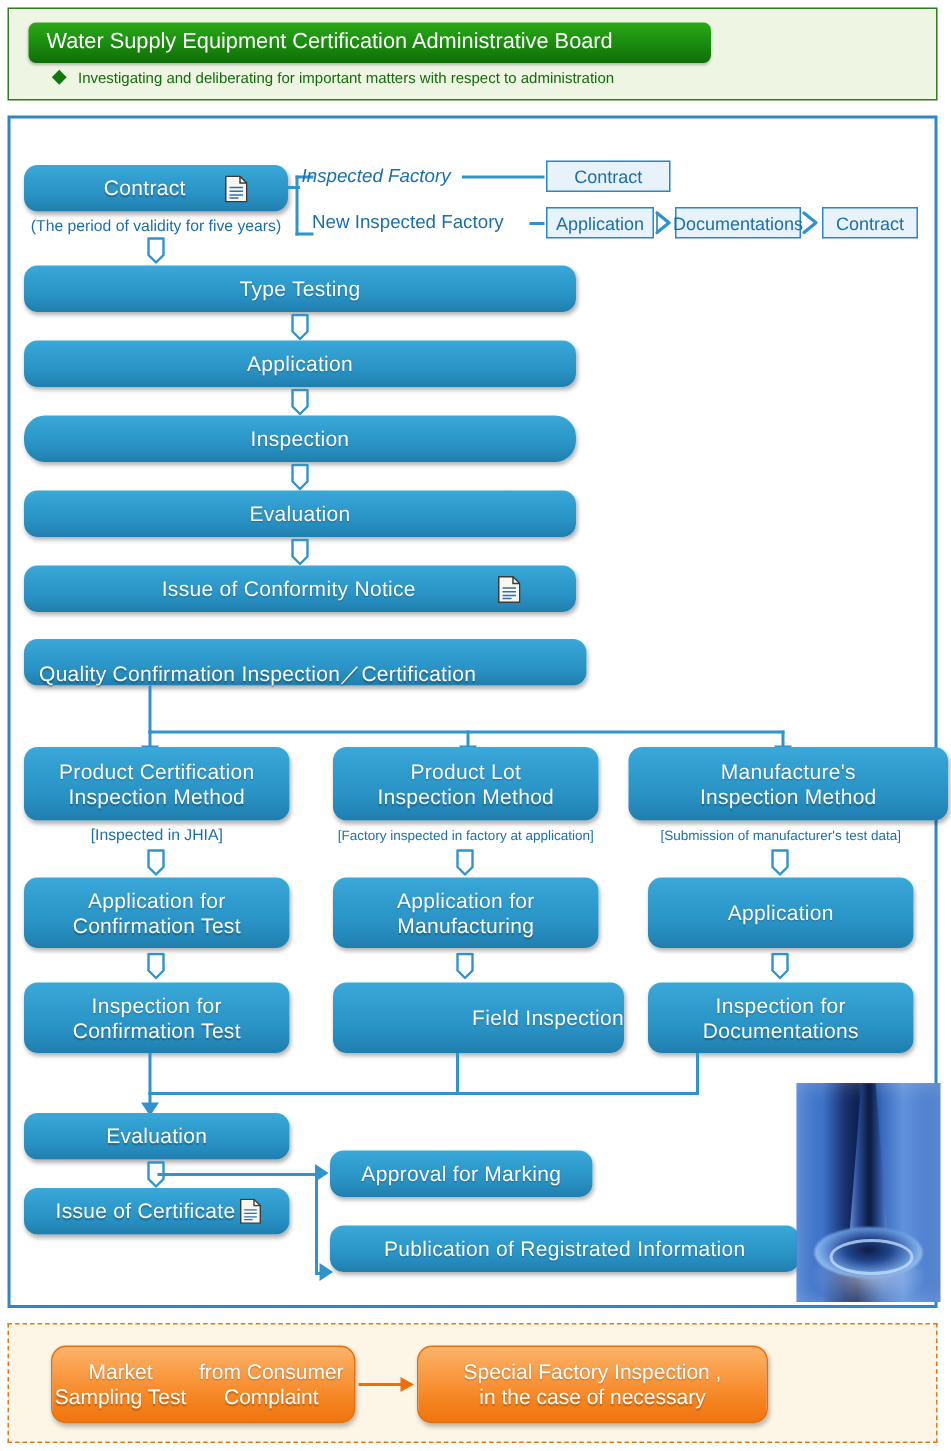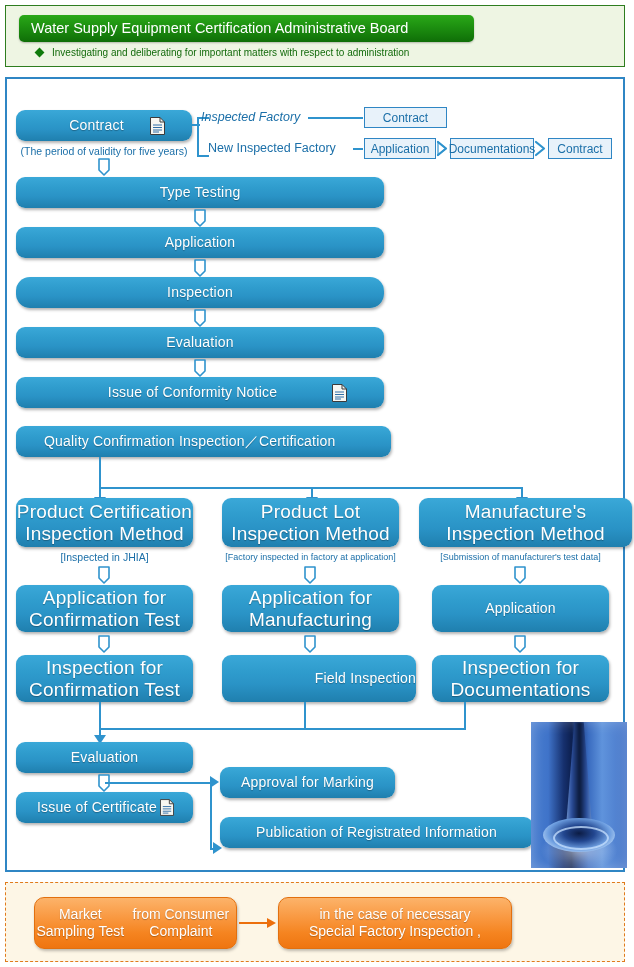--- a/index.html
+++ b/index.html
@@ -56,22 +56,22 @@
     color:#ffffff;
     text-align:center;
     box-shadow:1px 2px 3px rgba(0,0,0,.30);
     box-sizing:border-box;
     display:flex;align-items:center;justify-content:center;
     font-size:14px;
     letter-spacing:.2px;
     text-shadow:0 1px 1px rgba(0,0,0,.30);
     line-height:1.15;
   }
-  .pill.two-line{font-size:19px;}
-  .pill.leftalign{justify-content:flex-start;padding-left:28px;text-align:left;}
+  .pill.two-line{font-size:14px;}
+  .pill.leftalign{justify-content:flex-start;padding-left:10px;text-align:left;align-items:flex-end;}
   .pill.withicon{justify-content:center;}
 
   
   .minibox{
     position:absolute;
     background:#e8f2fa;
     border:1px solid #2f86c4;
     color:#1b6fa8;
     font-size:12px;
     display:flex;align-items:center;justify-content:center;
@@ -441,18 +441,18 @@
   </div>
 
   <div class="bottom-panel">
     <div class="opill" style="left:28px;top:14px;width:203px;height:52px;flex-direction:row;">
       <span>Market Sampling Test</span>
       <span>from Consumer Complaint</span>
     </div>
     <div class="oarrow-line" style="left:233px;top:39px;width:30px;"></div>
     <div class="oarrow-head" style="left:261px;top:35px;"></div>
     <div class="opill" style="left:272px;top:14px;width:234px;height:52px;flex-direction:column;">
+      <span>Special Factory Inspection ,</span>
       <span>in the case of necessary</span>
-      <span>Special Factory Inspection ,</span>
     </div>
   </div>
 
 </div>
 
 </body></html>

